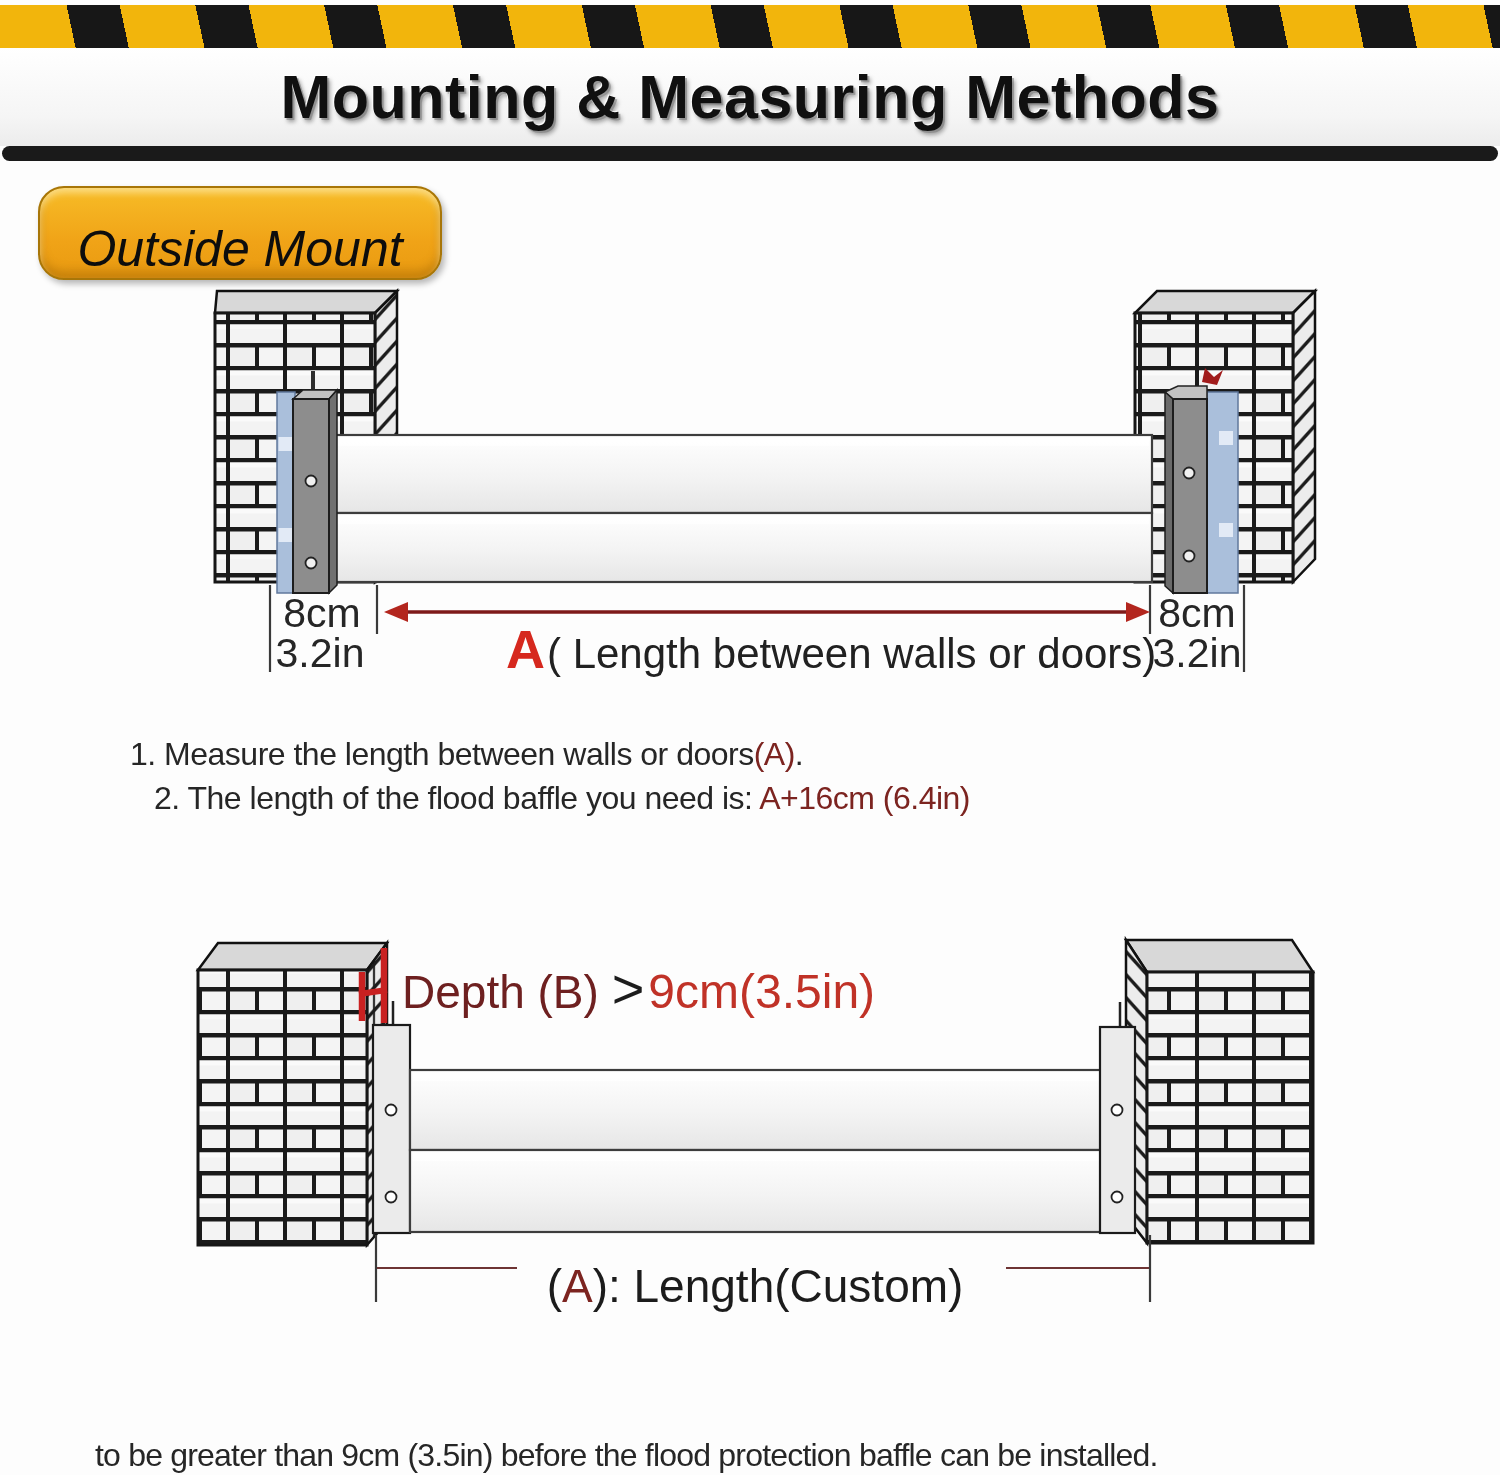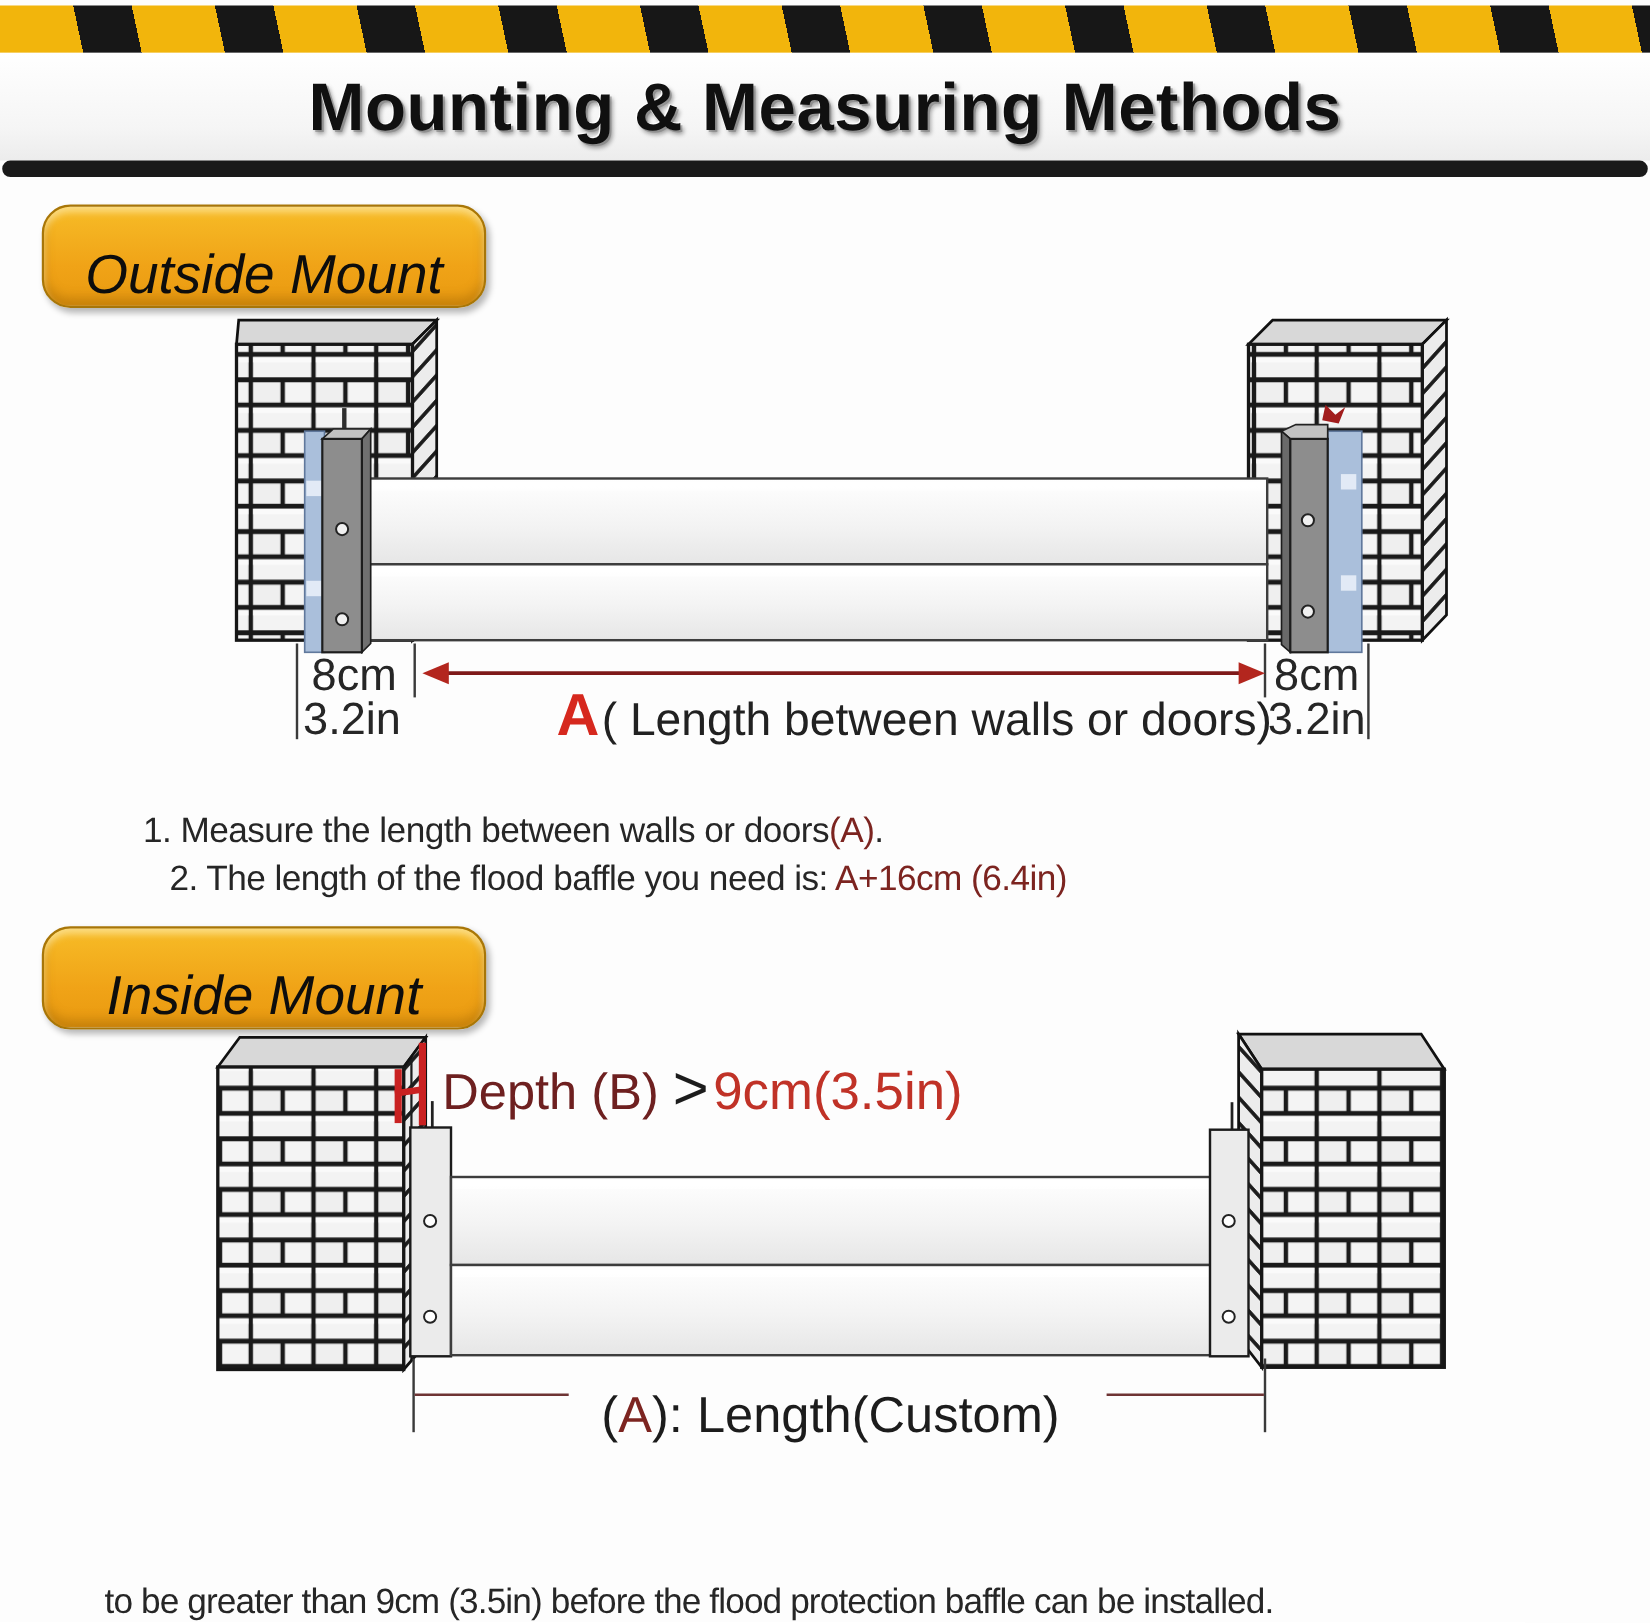--- a/index.html
+++ b/index.html
@@ -161,23 +161,20 @@
       <text class="t40" x="320" y="667" text-anchor="middle">3.2in</text>
       <text class="t40" x="1197" y="627" text-anchor="middle">8cm</text>
       <text class="t40" x="1197" y="667" text-anchor="middle">3.2in</text>
       <text x="506" y="668"><tspan class="bigA">A</tspan><tspan class="t42" dx="2">( Length between walls or doors)</tspan></text>
     </g>
   </svg>
 
   <div class="step s-o1"><span>1. Measure the length between walls or doors</span><span class="mr">(A)</span><span>.</span></div>
   <div class="step s-o2"><span>2. The length of the flood baffle you need is: </span><span class="mr">A+16cm (6.4in)</span><span></span></div>
 
-  <div class="badge badge-inside">
-    <span>Inside Mount</span>
-  </div>
 
   <svg class="diagram d2" width="1500" height="390" viewBox="0 930 1500 390" xmlns="http://www.w3.org/2000/svg">
 
     <g>
       <polygon points="198,970 367,970 387,943 218,943" fill="#d8d8d8" stroke="#111" stroke-width="2.5"></polygon>
       <polygon points="367,970 387,943 387,1222 367,1245" fill="url(#sideL)" stroke="#111" stroke-width="2.5"></polygon>
       <rect x="198" y="970" width="169" height="275" fill="url(#brick)" stroke="#161616" stroke-width="3"></rect>
     </g>
 
     <g>

